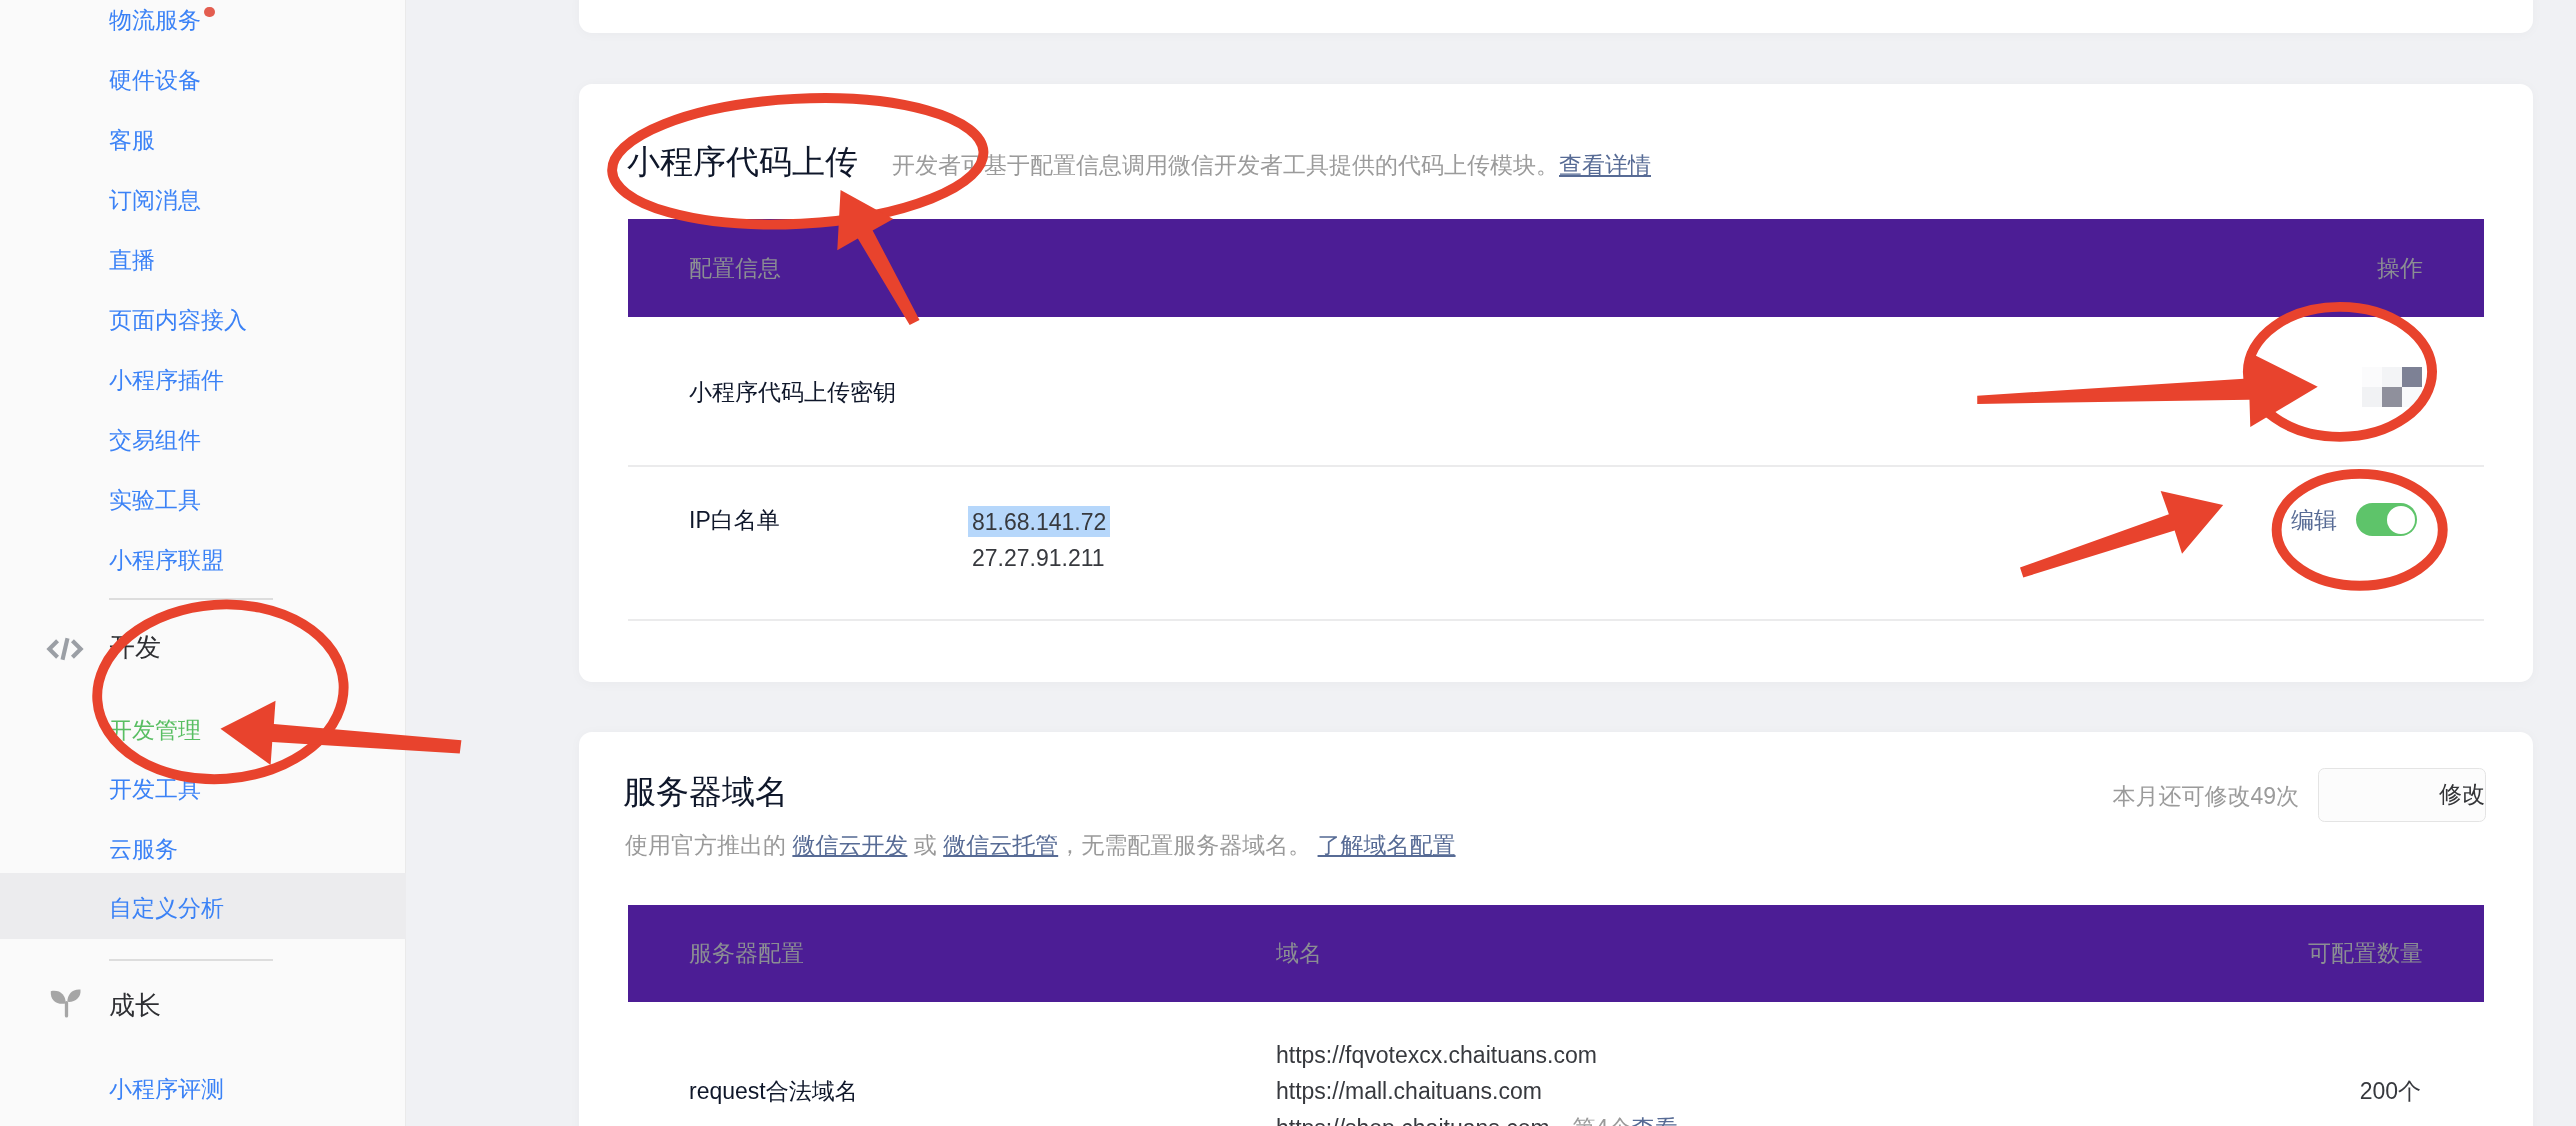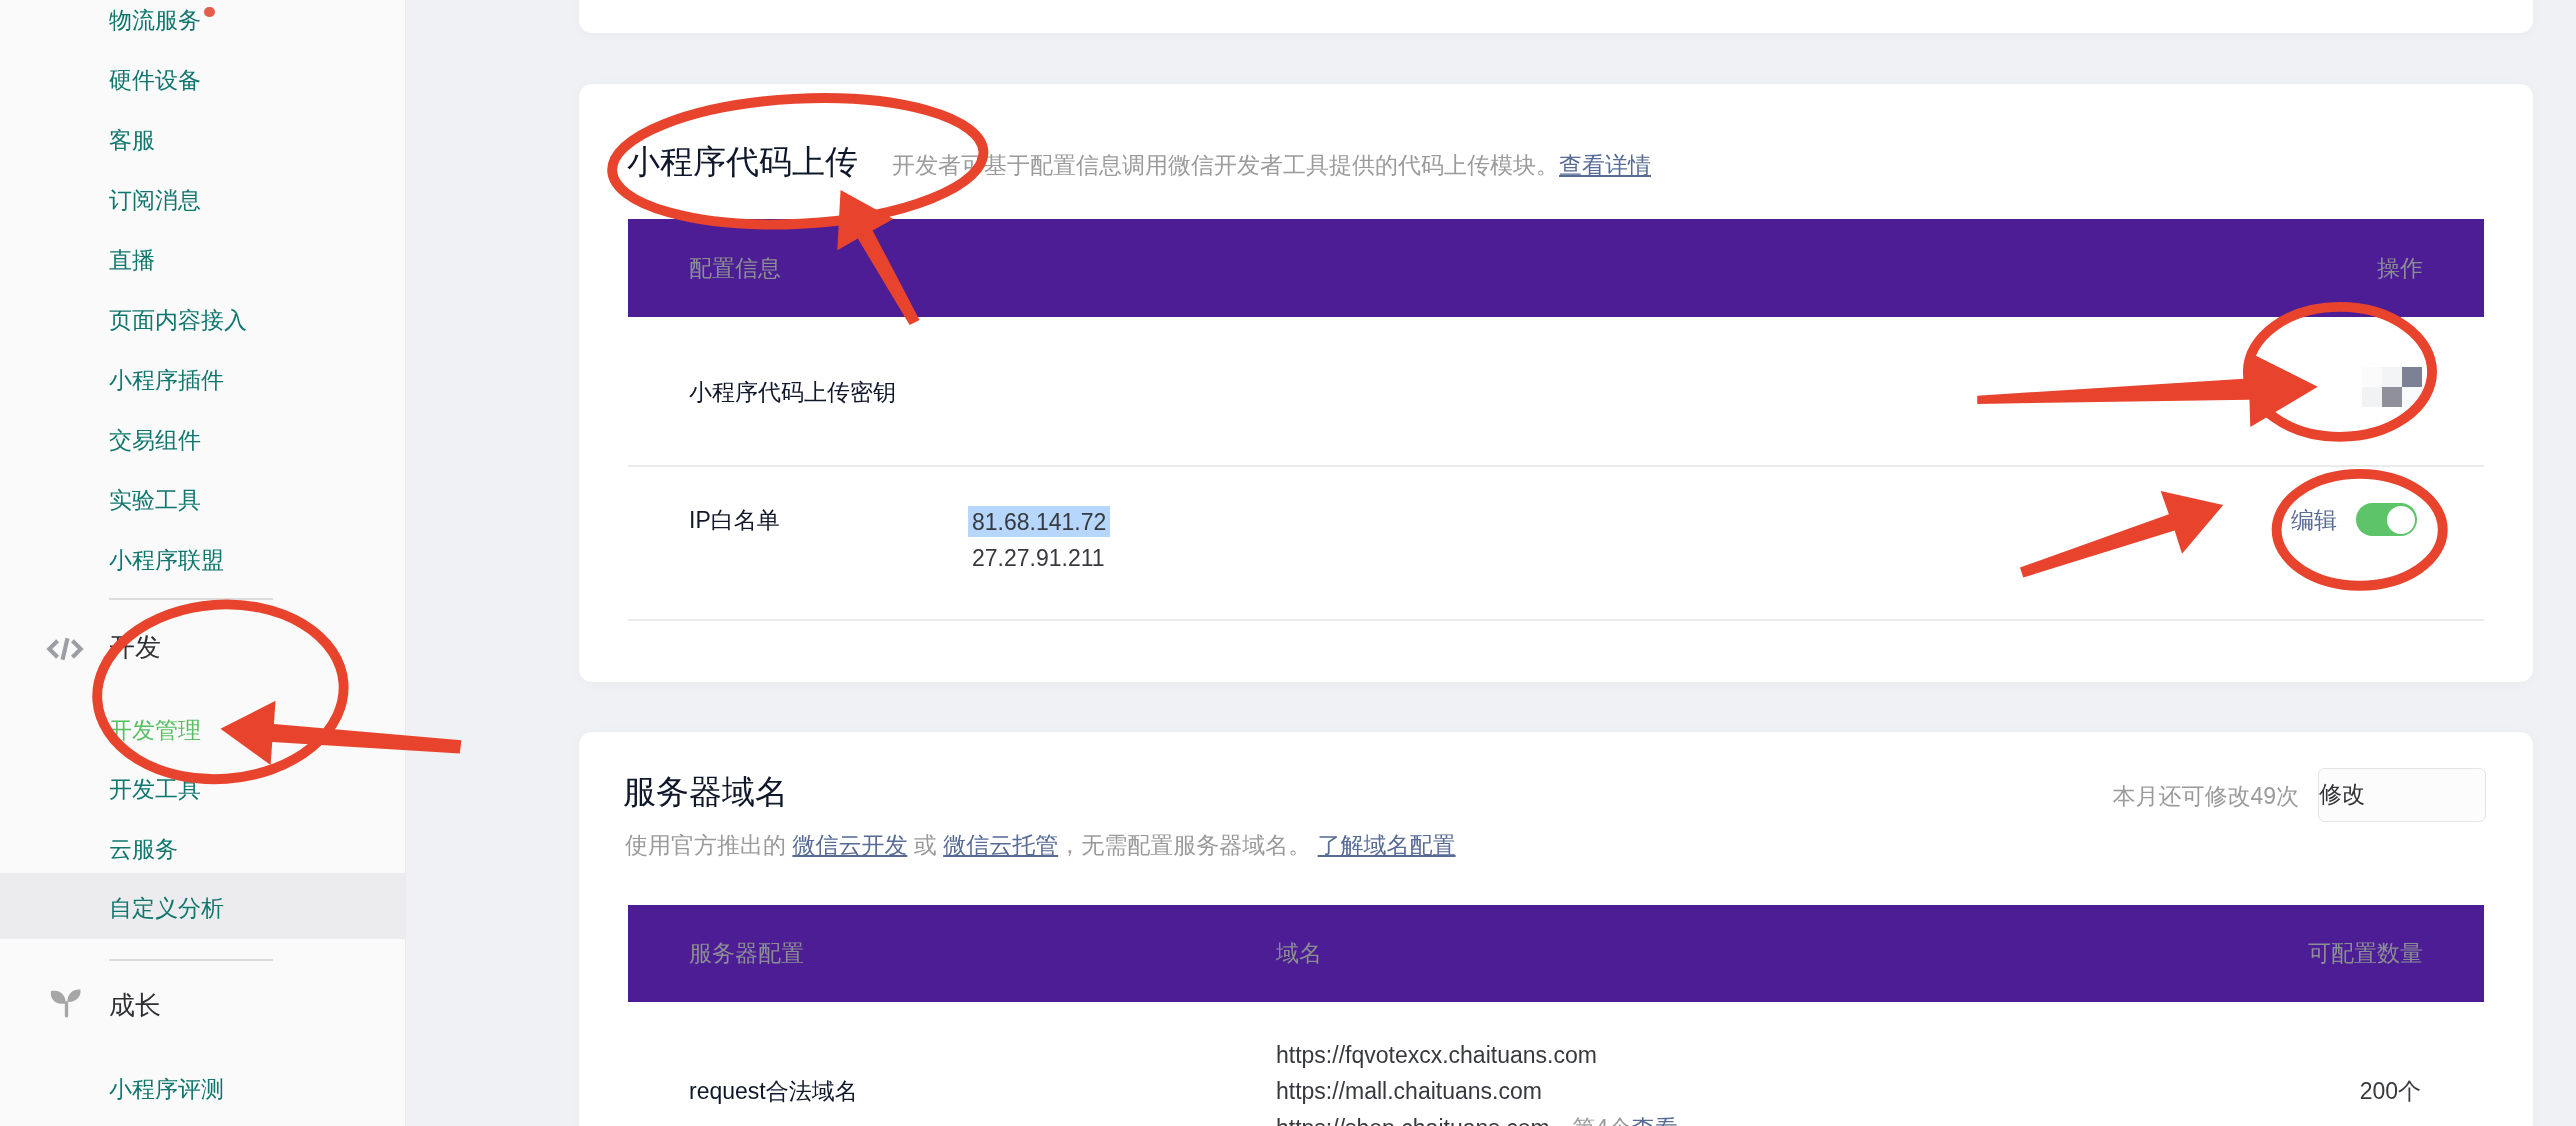--- a/index.html
+++ b/index.html
@@ -10,21 +10,21 @@
     color:#35363a;
     position:relative;
   }
   
   .sidebar {
     position:absolute; left:0; top:0; width:406px; height:1127px;
     background:#fafafa; border-right:1.6px solid #eaeaea;
   }
   .side-item {
     position:absolute; left:109px; height:36px; line-height:36px;
-    font-size:23px; color:#0f766e; cursor:pointer; white-space:nowrap;
+    font-size:23px; color:#3b82f6; cursor:pointer; white-space:nowrap;
   }
   .side-item.active { color:var(--active_green); }
   .side-section {
     position:absolute; left:109px; height:36px; line-height:36px;
     font-size:26px; color:#2e2f33; white-space:nowrap;
   }
   .side-divider { position:absolute; left:109px; width:164px; height:1.6px; background:#dddddd; }
   .side-highlight { position:absolute; left:0; width:406px; height:66px; background:#ececee; }
   .red-dot { position:absolute; left:204px; top:6.6px; width:10.7px; height:10.7px; border-radius:50%; background:#e35d4f; }
   .side-icon { position:absolute; left:46px; }
@@ -57,21 +57,21 @@
     border-radius:50%; background:#ffffff;
   }
   
   .pix { position:absolute; width:59px; height:39px; display:grid;
          grid-template-columns:20px 20px 20px; grid-template-rows:20px 20px; cursor:pointer; }
   .pix i { display:block; }
   
   .btn {
     position:absolute; width:168px; height:54px; background:#fcfcfc;
     border:1.6px solid #e4e4e4; border-radius:6.6px; font-size:23px; color:#333437;
-    text-align:left; line-height:51px; cursor:pointer;
+    text-align:right; line-height:51px; cursor:pointer;
   }
   
   .overlay { position:absolute; left:0; top:0; width:2576px; height:1127px; pointer-events:none; z-index:60; }
 </style>
 </head>
 <body>
 
 <div class="sidebar">
   <div class="side-item" style="top:1.6px">物流服务</div>
   <span class="red-dot"></span>

